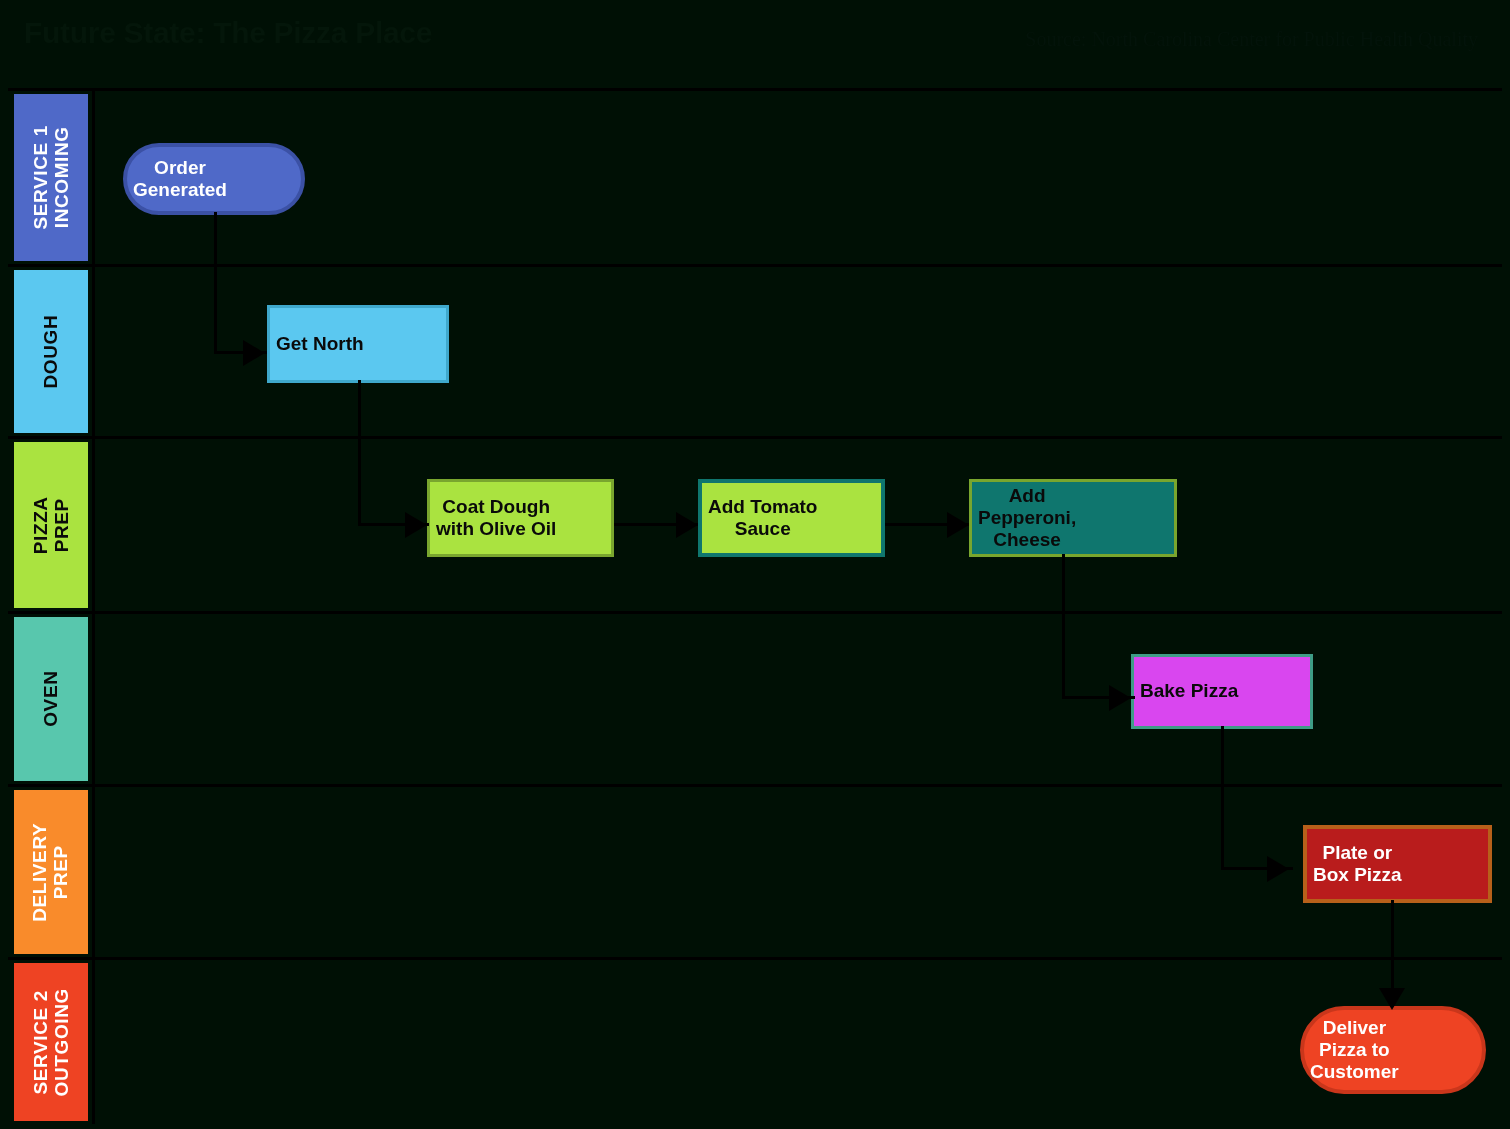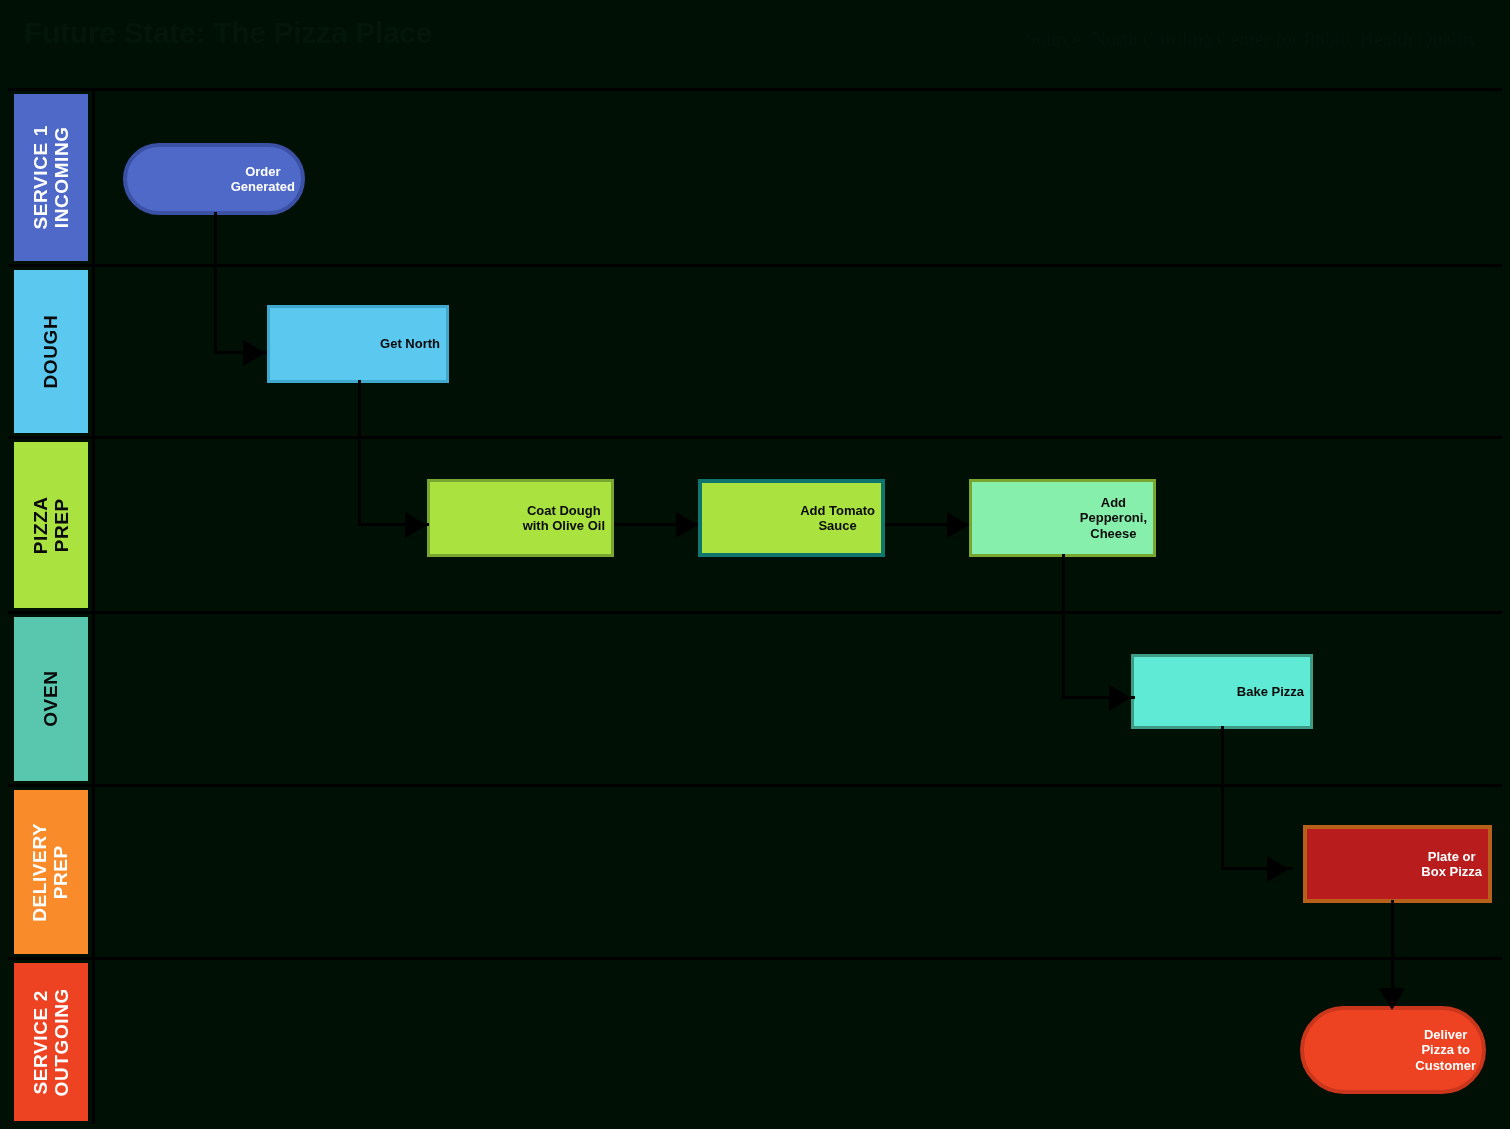--- a/index.html
+++ b/index.html
@@ -91,23 +91,23 @@
     top: 0;
     bottom: 0;
   }
 
   
   .node {
     position: absolute;
     box-sizing: border-box;
     display: flex;
     align-items: center;
-    justify-content: flex-end;
+    justify-content: flex-start;
     text-align: center;
-    font-size: 13px;
+    font-size: 19px;
     font-weight: bold;
     line-height: 1.16;
     padding: 12px 6px;
   }
   .node.pill { border-radius: 999px; }
 
   
   .conn-v, .conn-h {
     position: absolute;
     background: #000000;
@@ -168,33 +168,33 @@
         <div class="lane-label-text" style="color:#0A0A0A;">PIZZA<br>PREP</div>
       </div>
       <div class="lane-divider"></div>
       <div class="lane-body">
         <div class="node" style="left:332px;top:40px;width:187px;height:78px;background:#AAE340;border:3px solid #79A62E;color:#0A0A0A;">
           <span>Coat Dough<br>with Olive Oil</span>
         </div>
         <div class="node" style="left:603px;top:40px;width:187px;height:78px;background:#AAE340;border:4px solid #0f766e;color:#0A0A0A;">
           <span>Add Tomato<br>Sauce</span>
         </div>
-        <div class="node" style="left:874px;top:40px;width:187px;height:78px;background:#86efac;border:3px solid #79A62E;color:#0A0A0A;">
+        <div class="node" style="left:874px;top:40px;width:208px;height:78px;background:#0f766e;border:3px solid #79A62E;color:#0A0A0A;">
           <span>Add<br>Pepperoni,<br>Cheese</span>
         </div>
       </div>
     </div>
 
     <div class="lane" style="top:523px;height:173px;">
       <div class="lane-label" style="background:#58C7AD;">
         <div class="lane-label-text" style="color:#0A0A0A;">OVEN</div>
       </div>
       <div class="lane-divider"></div>
       <div class="lane-body">
-        <div class="node" style="left:1036px;top:40px;width:182px;height:75px;background:#5eead4;border:3px solid #3E9C86;color:#0A0A0A;">
+        <div class="node" style="left:1036px;top:40px;width:182px;height:75px;background:#d946ef;border:3px solid #3E9C86;color:#0A0A0A;">
           <span>Bake Pizza</span>
         </div>
       </div>
     </div>
 
     <div class="lane" style="top:696px;height:173px;">
       <div class="lane-label" style="background:#F98B2B;">
         <div class="lane-label-text" style="color:#FFFFFF;">DELIVERY<br>PREP</div>
       </div>
       <div class="lane-divider"></div>

